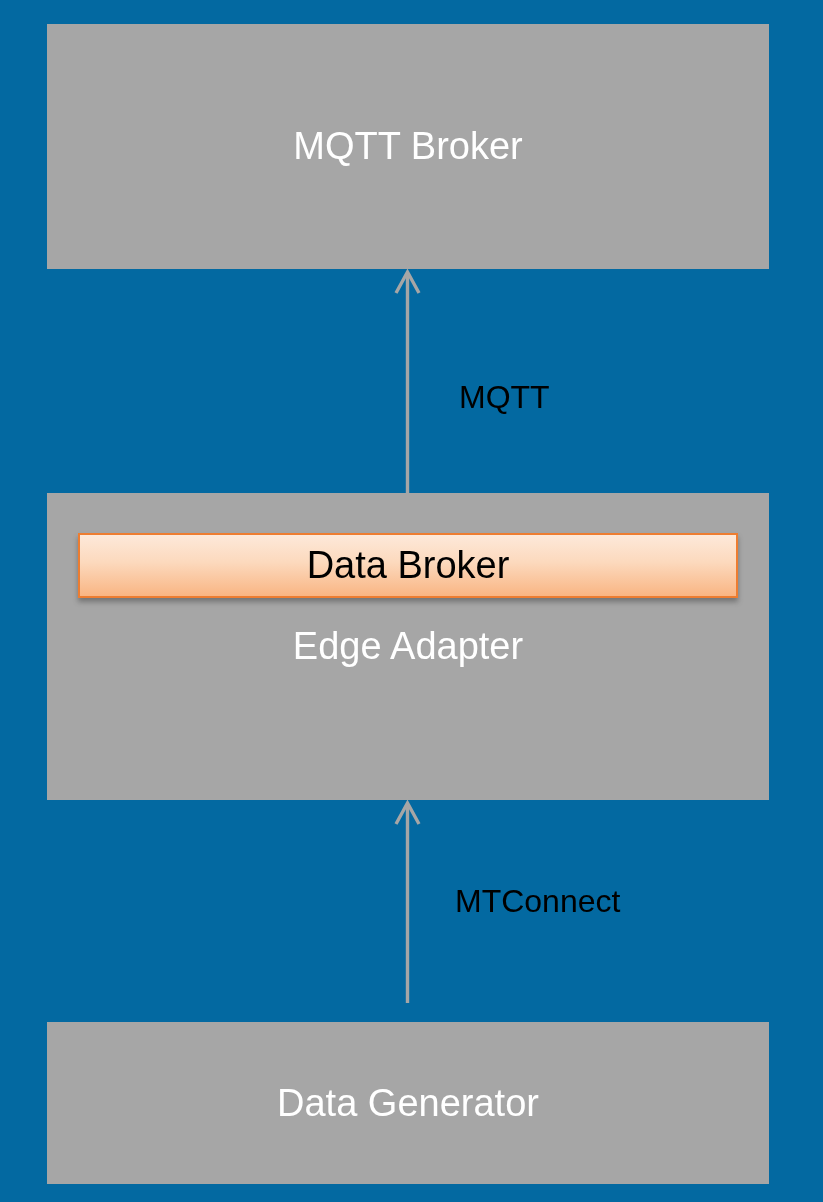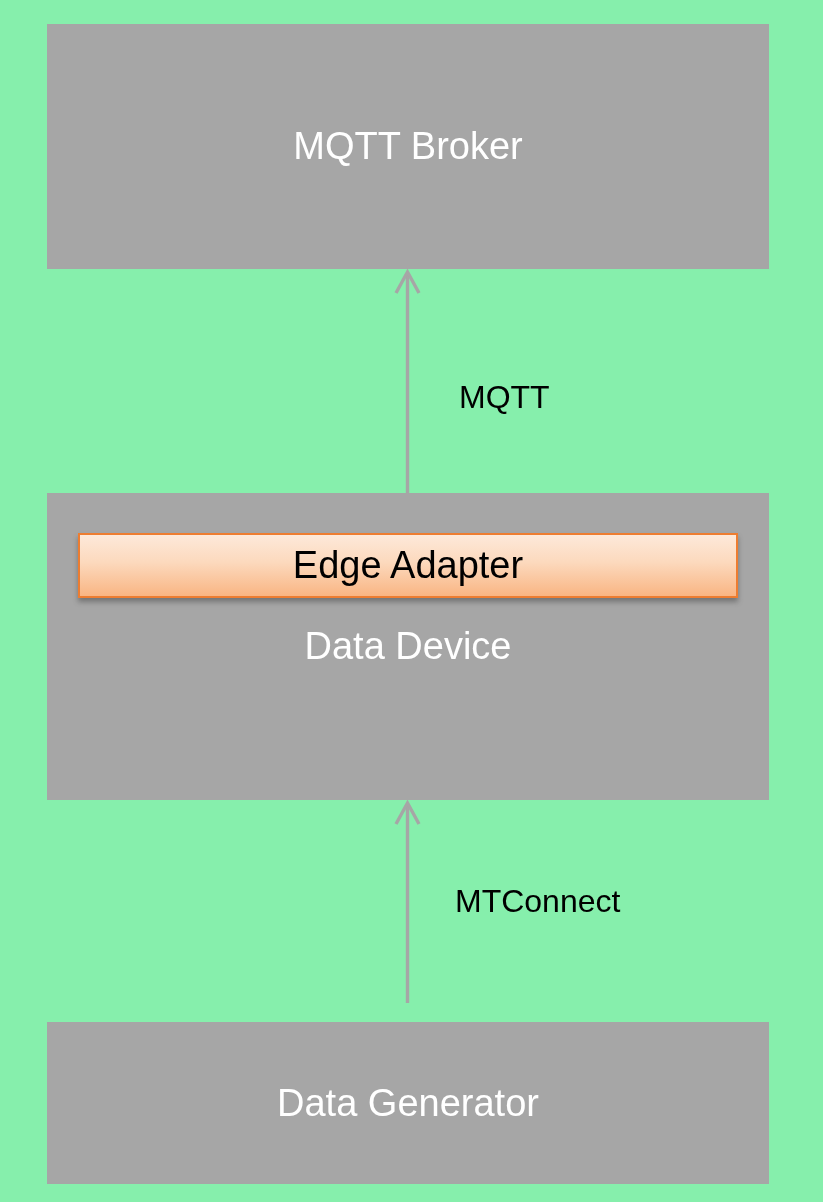--- a/index.html
+++ b/index.html
@@ -5,21 +5,21 @@
   html, body {
     margin: 0;
     padding: 0;
     background: #ffffff;
     font-family: "Liberation Sans", sans-serif;
   }
   .canvas {
     position: relative;
     width: 823px;
     height: 1202px;
-    background: #86efac;
+    background: #0369a1;
     overflow: hidden;
   }
   .node {
     position: absolute;
     left: 47px;
     width: 722px;
     background: #a6a6a6;
     color: #ffffff;
     font-size: 38px;
     display: flex;
@@ -79,25 +79,25 @@
   <div class="arrow arrow-1">
     <svg viewBox="0 0 32 230" xmlns="http://www.w3.org/2000/svg" aria-hidden="true">
       <line x1="15.5" y1="6" x2="15.5" y2="230" stroke="#a6a6a6" stroke-width="3.4"></line>
       <polyline points="4,25 15.5,4 27,25" fill="none" stroke="#a6a6a6" stroke-width="3.4"></polyline>
     </svg>
   </div>
 
   <div class="edge-label edge-label-mqtt">MQTT</div>
 
   <div class="node node-edge">
-    <span>Data Device</span>
+    <span>Edge Adapter</span>
   </div>
 
   <div class="subnode">
-    <span>Edge Adapter</span>
+    <span>Data Broker</span>
   </div>
 
   <div class="arrow arrow-2">
     <svg viewBox="0 0 32 204" xmlns="http://www.w3.org/2000/svg" aria-hidden="true">
       <line x1="15.5" y1="6" x2="15.5" y2="204" stroke="#a6a6a6" stroke-width="3.4"></line>
       <polyline points="4,25 15.5,4 27,25" fill="none" stroke="#a6a6a6" stroke-width="3.4"></polyline>
     </svg>
   </div>
 
   <div class="edge-label edge-label-mtconnect">MTConnect</div>

